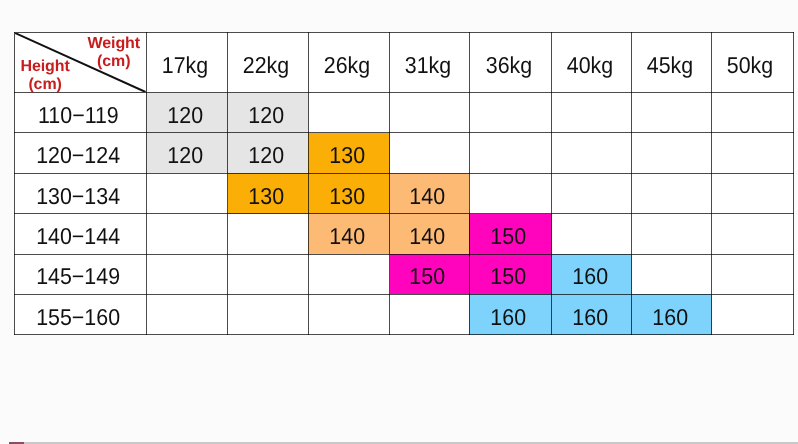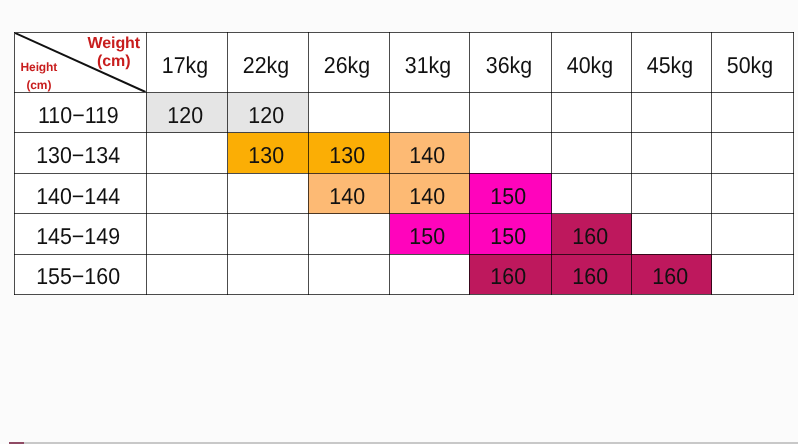--- a/index.html
+++ b/index.html
@@ -38,29 +38,29 @@
   }
   td.corner{width:130.5px;height:59px;position:relative;background:#fff;}
   td.hdr{height:59px;}
   td.rowlbl{height:39.4px;text-decoration:underline;}
   td.cell{height:39.4px;}
 
   table.grid td.c-120{background:#e5e5e5;}
   table.grid td.c-130{background:#fbae05;}
   table.grid td.c-140{background:#fdba74;}
   table.grid td.c-150{background:#ff04bc;}
-  table.grid td.c-160{background:#be185d;}
+  table.grid td.c-160{background:#7dd3fc;}
 
   .diag{position:absolute;left:0;top:0;width:100%;height:100%;pointer-events:none;}
   .lbl-weight{
     position:absolute;color:#c81d1d;font-weight:bold;font-size:16px;line-height:18.2px;
     right:5.5px;top:2.2px;text-align:center;letter-spacing:-0.1px;
   }
   .lbl-height{
-    position:absolute;color:#c81d1d;font-weight:bold;font-size:12px;line-height:18.2px;
+    position:absolute;color:#c81d1d;font-weight:bold;font-size:16px;line-height:18.2px;
     left:5.5px;top:24.6px;text-align:center;letter-spacing:-0.1px;
   }
 
   #progress{position:absolute;left:8.5px;bottom:0;width:789.5px;height:2px;background:#c8c8c8;}
   #progress .fill{position:absolute;left:0;top:0;height:2px;width:15.5px;background:#8f4a64;}
 </style>
 </head>
 <body>
 
 <div id="stage">
@@ -108,20 +108,31 @@
           <td class="cell c-120"><span class="t">120</span></td>
           <td class="cell c-120"><span class="t">120</span></td>
           <td class="cell"></td>
           <td class="cell"></td>
           <td class="cell"></td>
           <td class="cell"></td>
           <td class="cell"></td>
           <td class="cell"></td>
         </tr>
         <tr>
+          <td class="rowlbl"><span class="t">120−124</span></td>
+          <td class="cell c-120"><span class="t">120</span></td>
+          <td class="cell c-120"><span class="t">120</span></td>
+          <td class="cell c-130"><span class="t">130</span></td>
+          <td class="cell"></td>
+          <td class="cell"></td>
+          <td class="cell"></td>
+          <td class="cell"></td>
+          <td class="cell"></td>
+        </tr>
+        <tr>
           <td class="rowlbl"><span class="t">130−134</span></td>
           <td class="cell"></td>
           <td class="cell c-130"><span class="t">130</span></td>
           <td class="cell c-130"><span class="t">130</span></td>
           <td class="cell c-140"><span class="t">140</span></td>
           <td class="cell"></td>
           <td class="cell"></td>
           <td class="cell"></td>
           <td class="cell"></td>
         </tr>

